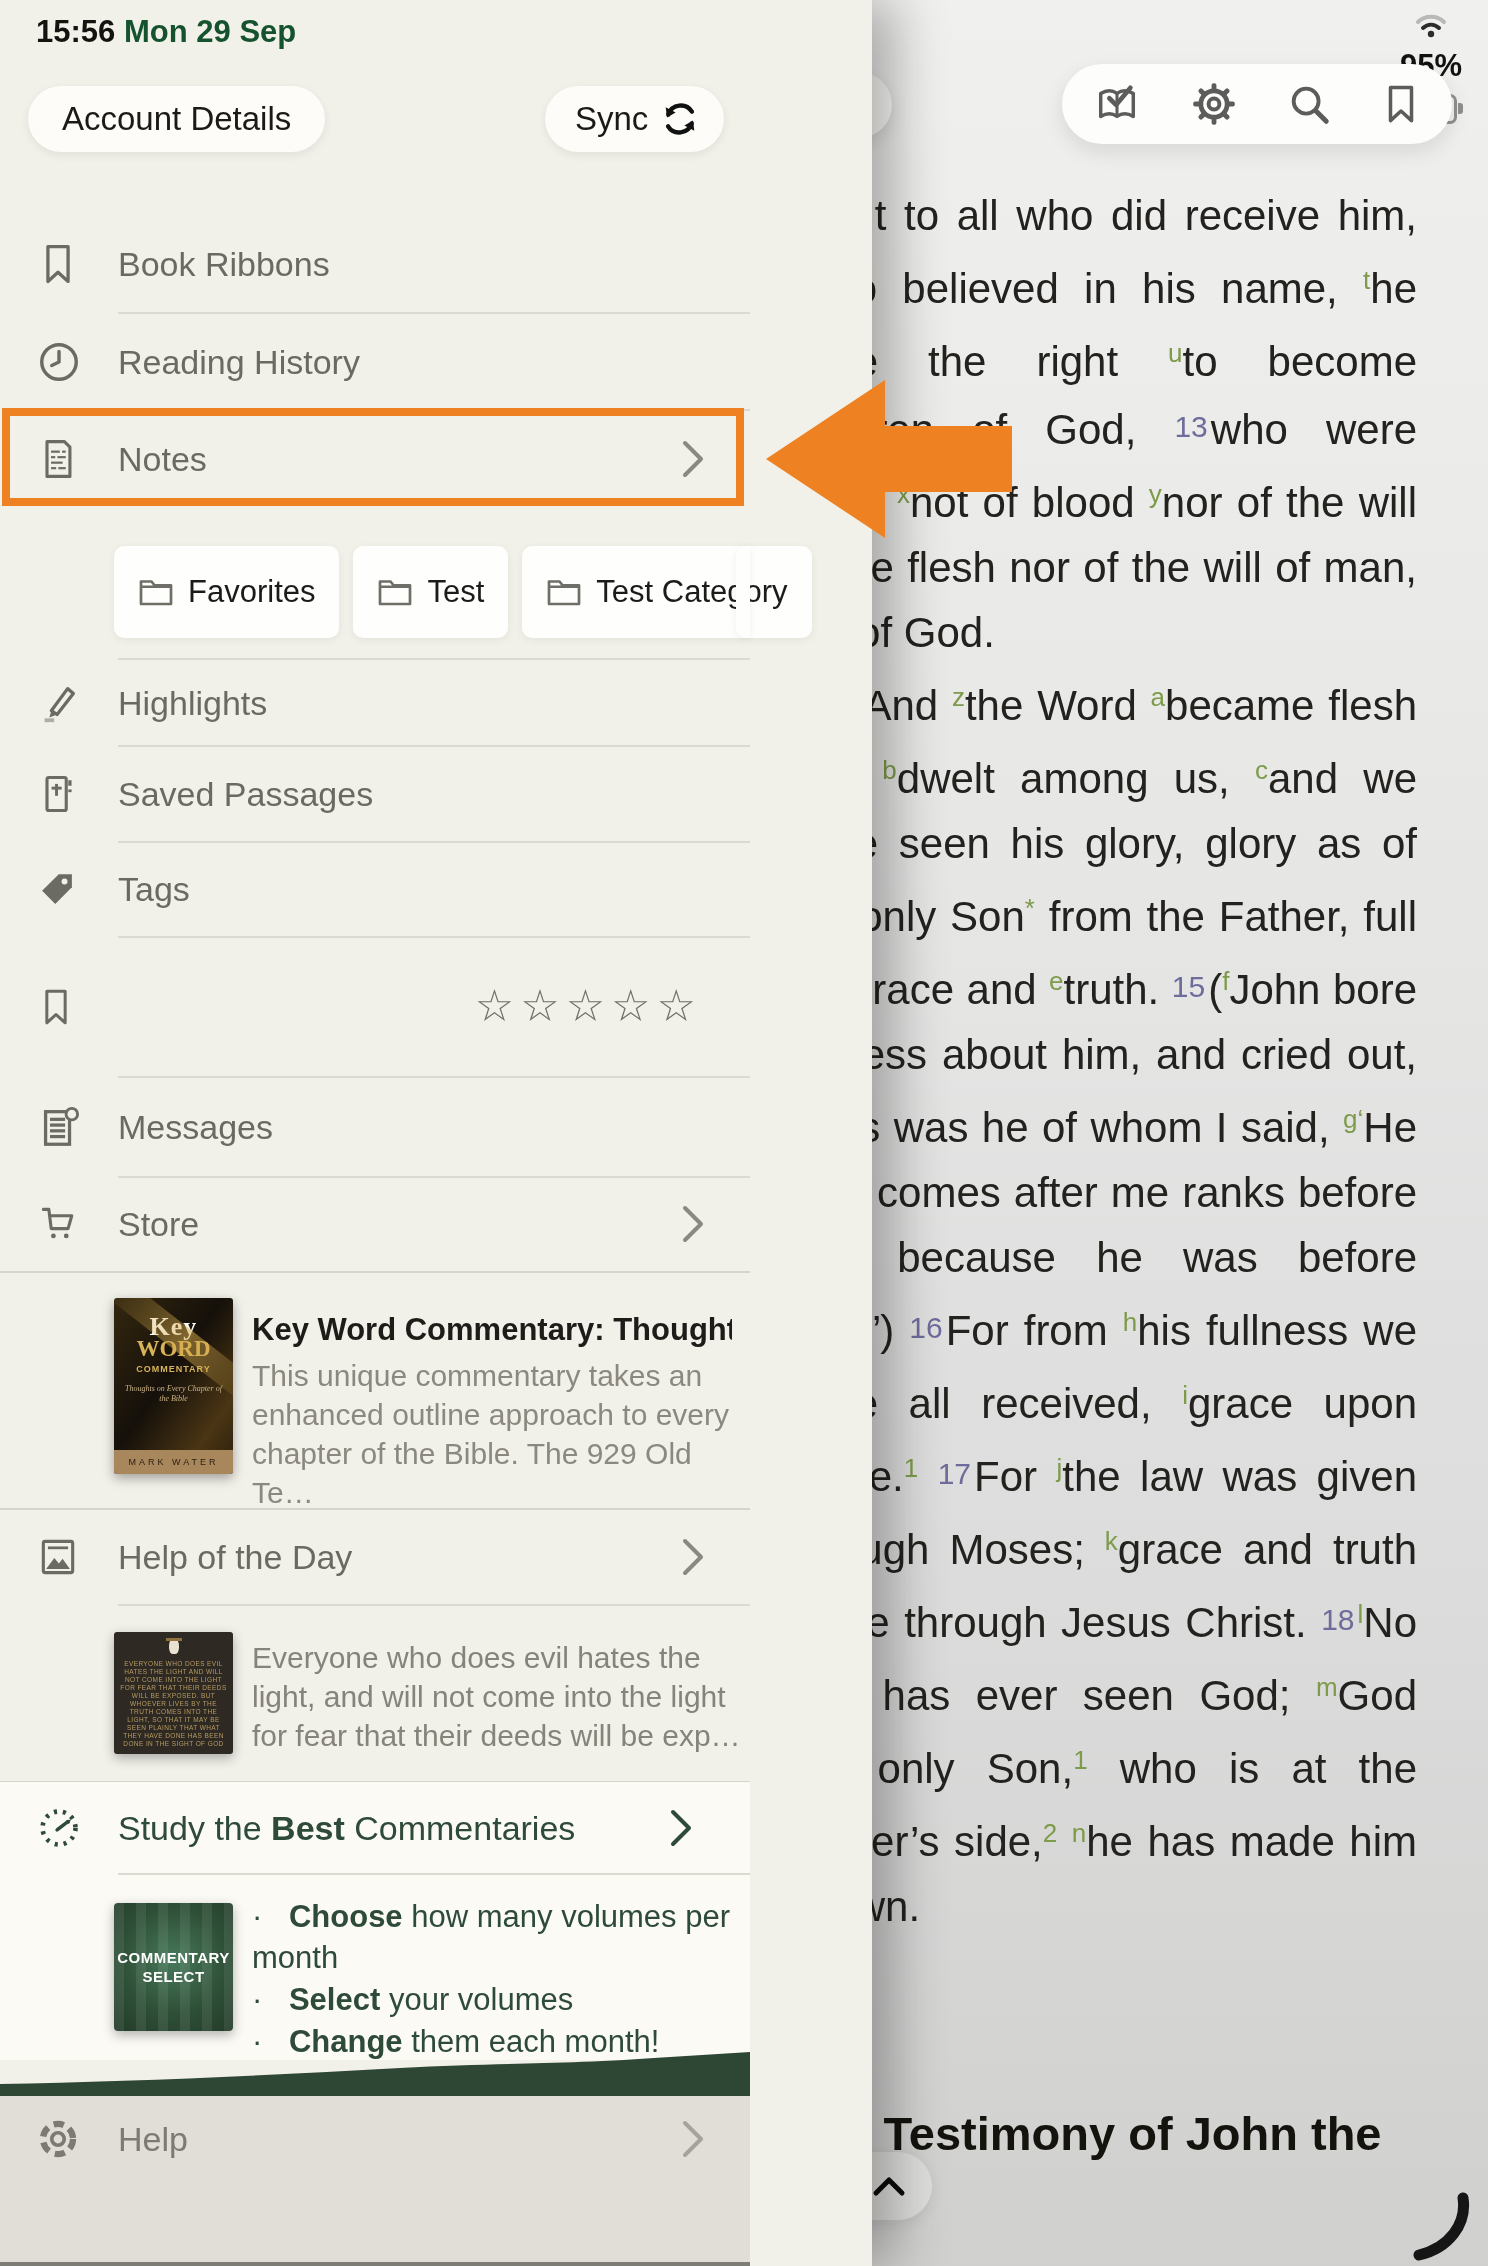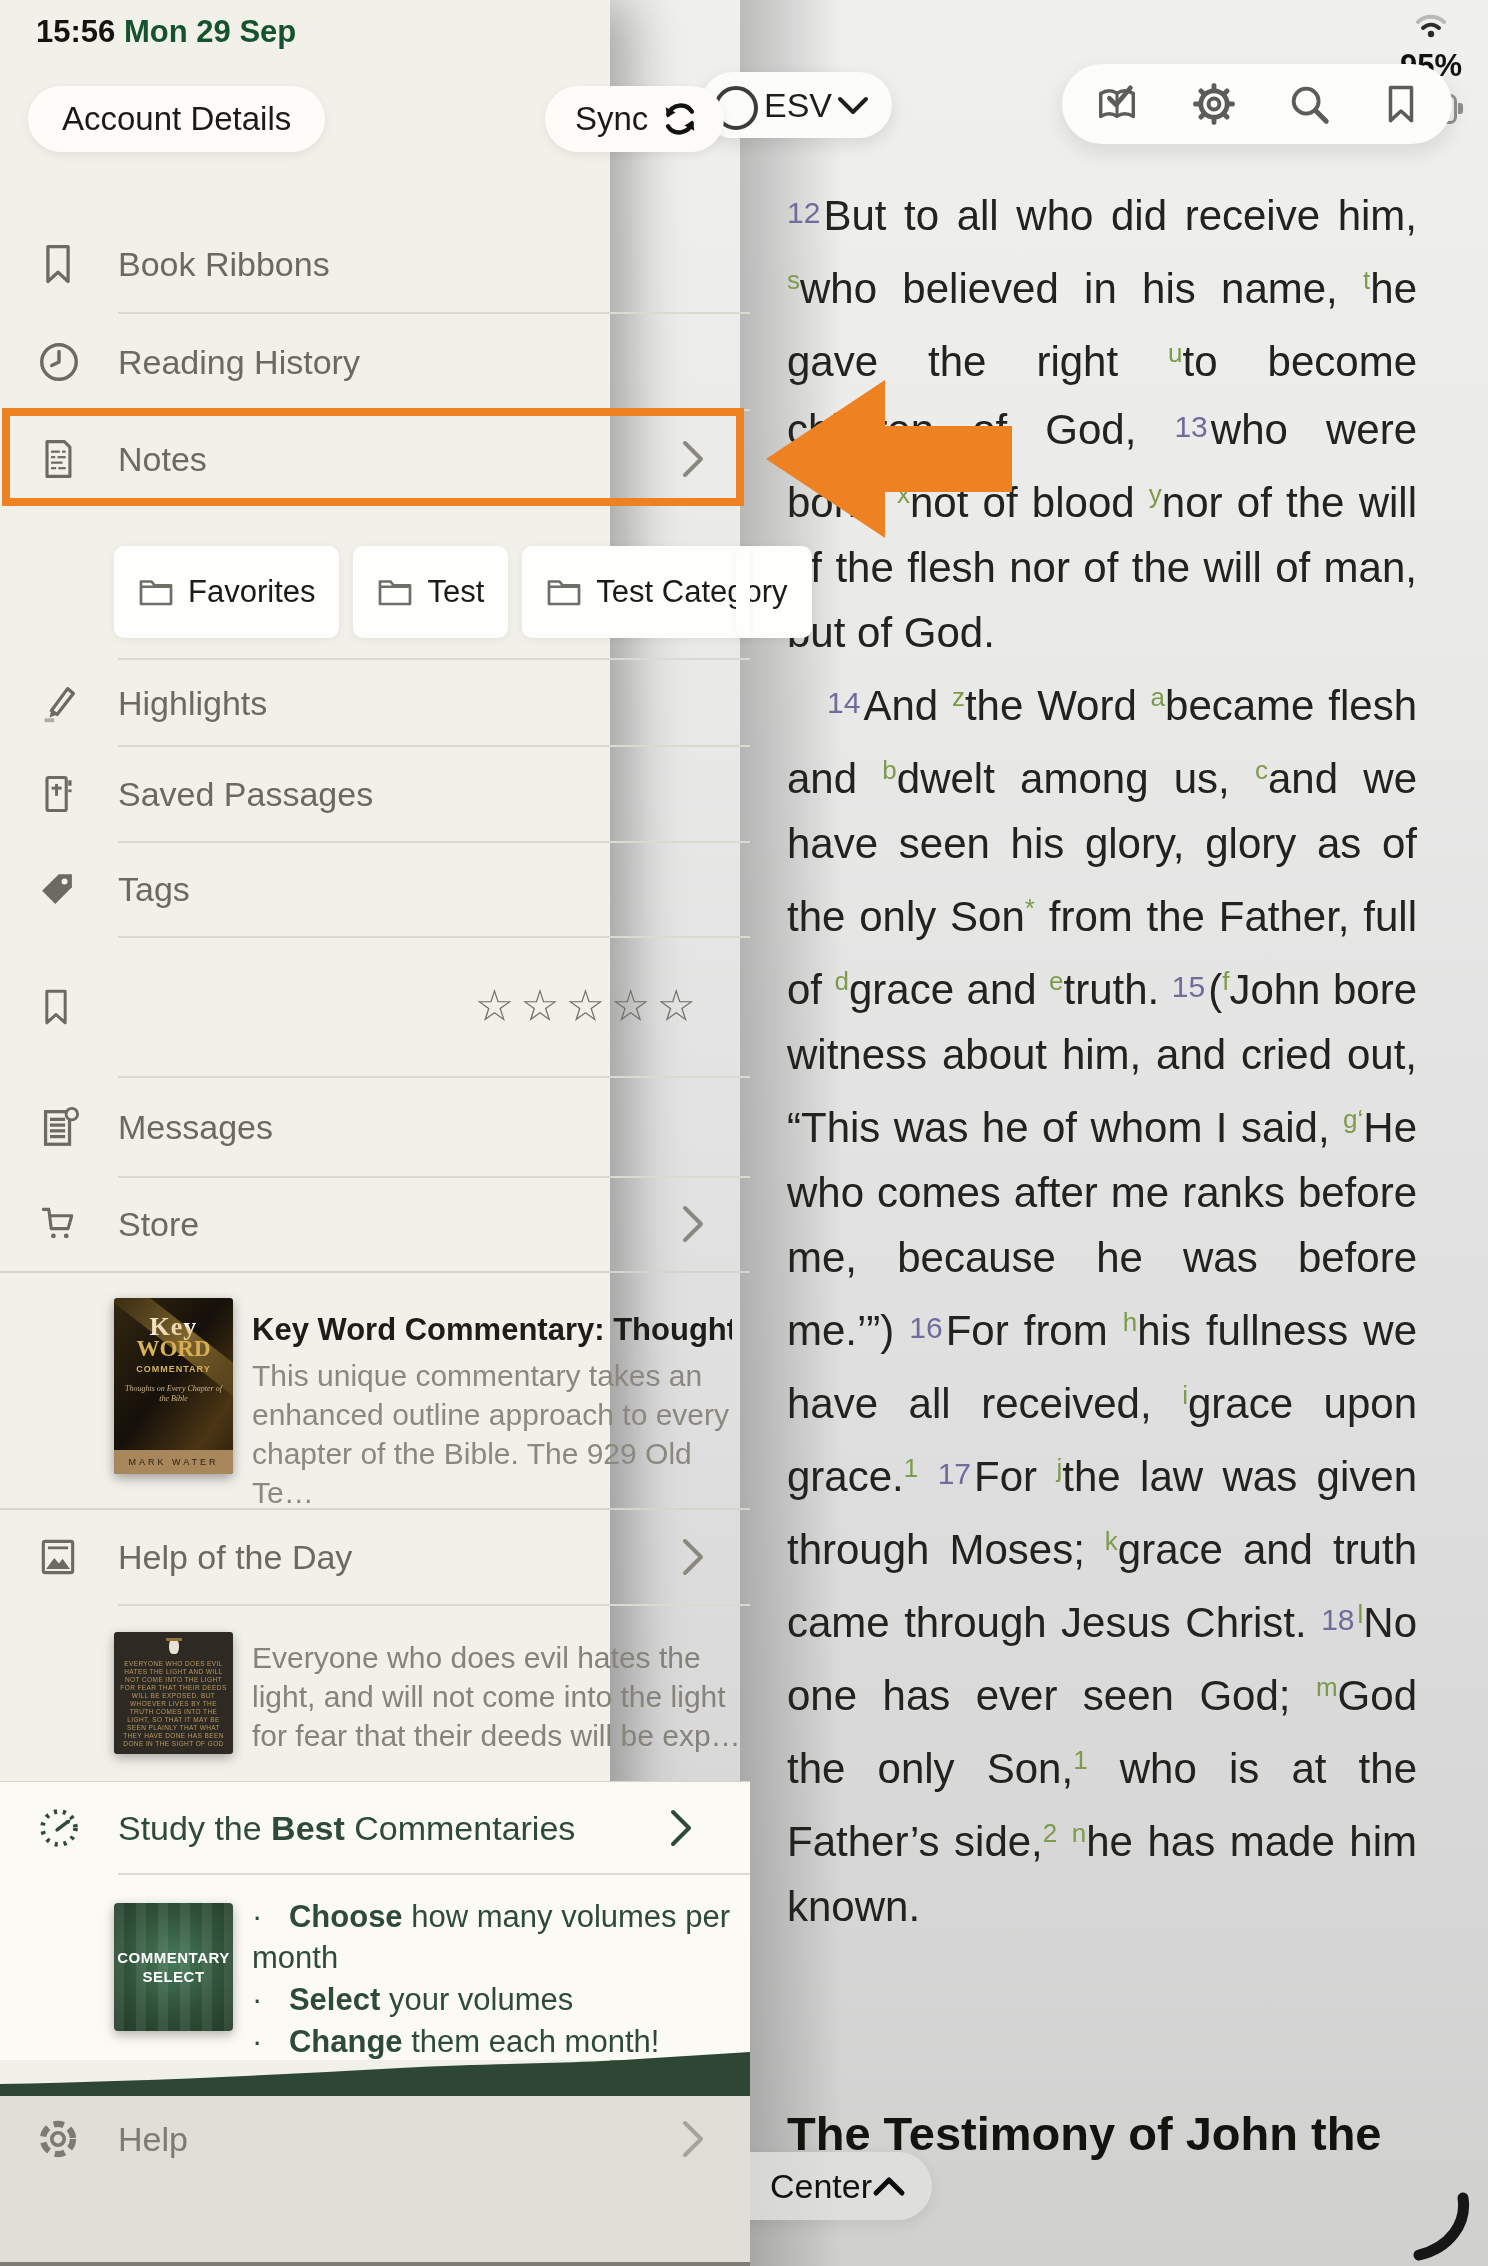--- a/index.html
+++ b/index.html
@@ -37,21 +37,21 @@
   .section-heading{position:absolute;left:787px;top:2106px;width:700px;font-size:47px;font-weight:700;
     color:#14130e;white-space:nowrap;overflow:hidden;}
 
   .center-pill{position:absolute;left:716px;top:2152px;width:216px;height:68px;border-radius:34px;
     background:rgba(224,224,222,.82);box-shadow:0 4px 14px rgba(0,0,0,.08);
     display:flex;align-items:center;justify-content:flex-end;padding-right:26px;box-sizing:border-box;}
   .center-label{font-size:34px;color:#111;}
   .curve-mark{position:absolute;left:1405px;top:2192px;}
 
   
-  .sidebar{position:absolute;left:0;top:0;width:610px;height:2266px;background:#f1f0e9;
+  .sidebar{position:absolute;left:0;top:0;width:872px;height:2266px;background:#f1f0e9;
     box-shadow:22px 0 50px rgba(0,0,0,.30);}
   .time{position:absolute;left:36px;top:14px;font-size:31px;font-weight:700;color:#14130f;}
   .date{position:absolute;left:124px;top:14px;font-size:31px;font-weight:600;color:#14532d;}
 
   .pill-btn{position:absolute;height:66px;border-radius:33px;background:#fdfcf8;
     box-shadow:0 3px 10px rgba(0,0,0,.07);display:flex;align-items:center;gap:10px;
     font-size:33px;color:#1b1a16;padding:0 34px;box-sizing:border-box;}
   .account-pill{left:28px;top:86px;}
   .sync-pill{left:545px;top:86px;padding:0 22px 0 30px;}
 

